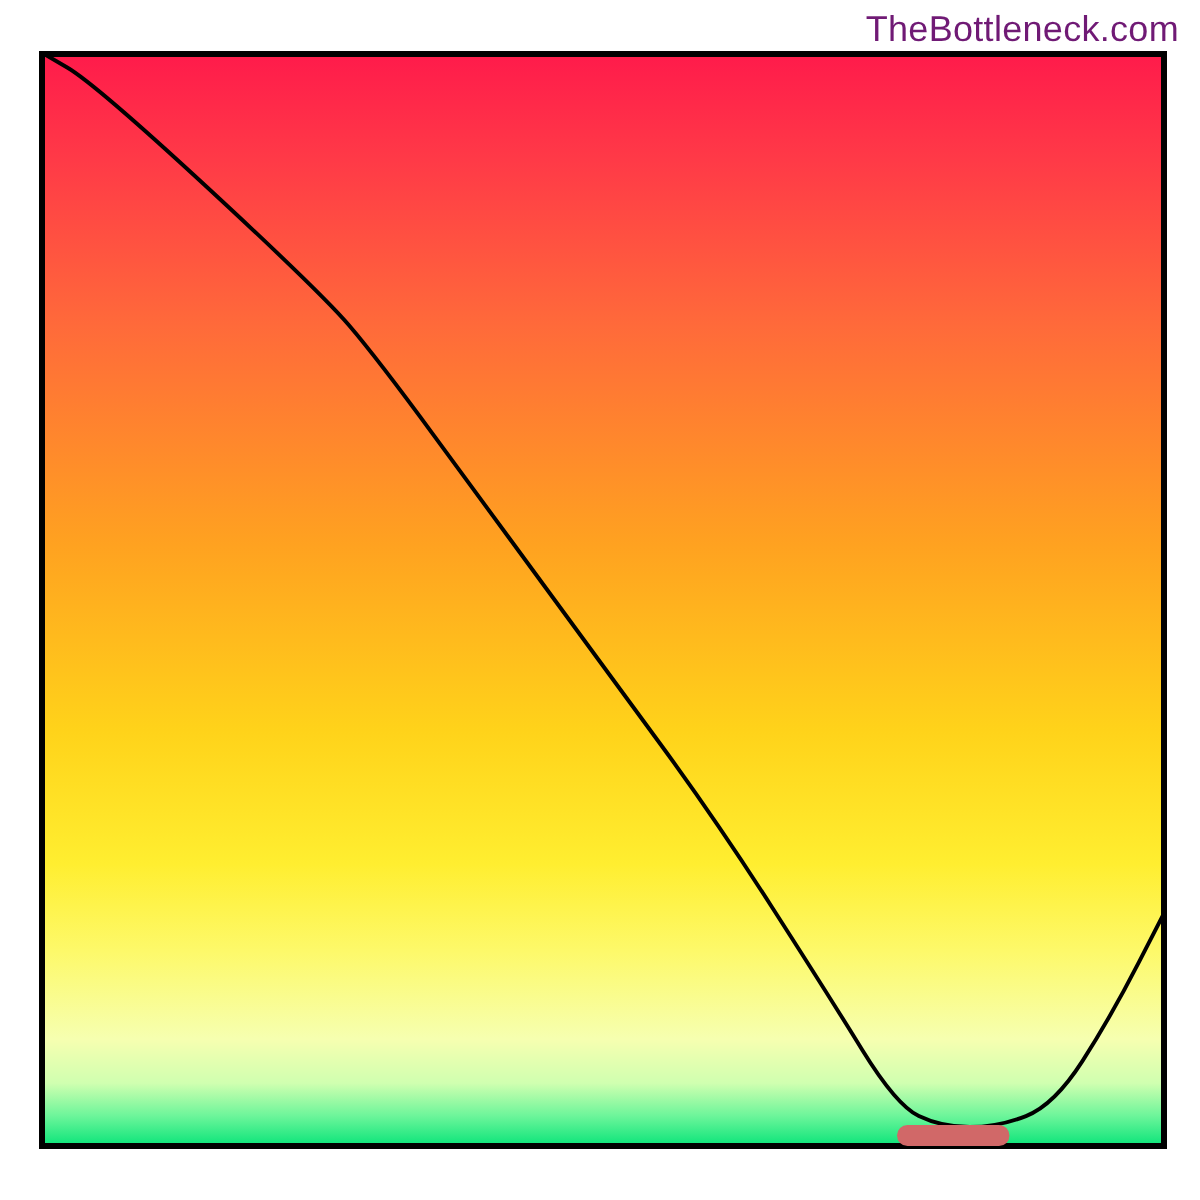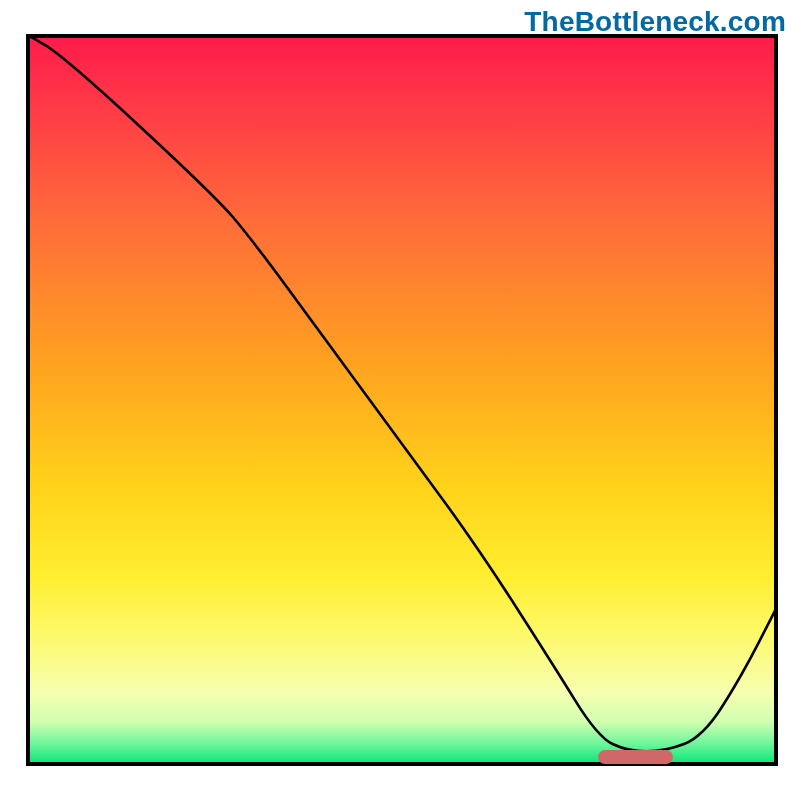--- a/index.html
+++ b/index.html
@@ -9,23 +9,23 @@
     height: 800px;
     background: #ffffff;
     font-family: Arial, Helvetica, sans-serif;
     position: relative;
     overflow: hidden;
   }
   .watermark {
     position: absolute;
     top: 6px;
     right: 14px;
-    font-size: 28px;
-    font-weight: 700;
-    color: #0369a1;
+    font-size: 24px;
+    font-weight: 400;
+    color: #701a75;
     letter-spacing: 0.2px;
     z-index: 10;
   }
   .plot-area {
     position: absolute;
     left: 26px;
     top: 34px;
     width: 752px;
     height: 732px;
     background: linear-gradient(to bottom,

